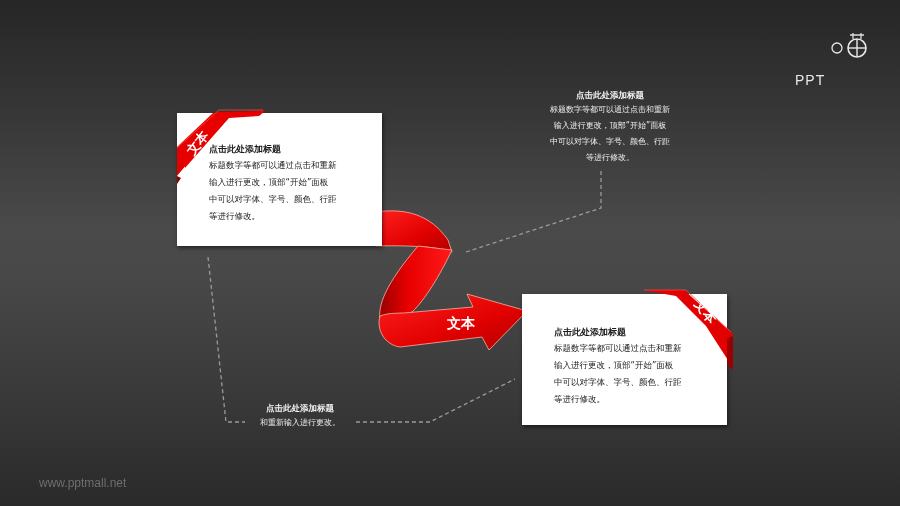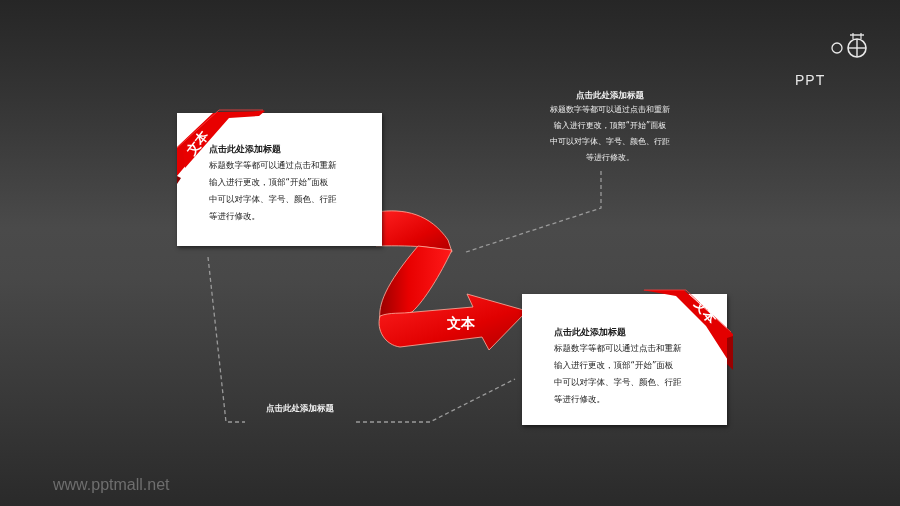--- a/index.html
+++ b/index.html
@@ -16,21 +16,21 @@
   .card .title {
     font-size:9px; font-weight:bold; color:#1a1a1a; line-height:16px;
   }
   .card .line {
     font-size:8.5px; color:#1a1a1a; line-height:17px; white-space:nowrap;
   }
   .note { position:absolute; text-align:center; color:#f0f0f0; }
   .note .title { font-size:8.5px; font-weight:bold; line-height:14px; }
   .note .line { font-size:8px; line-height:16px; white-space:nowrap; }
   .footer {
-    position:absolute; left:53px; top:476px; font-size:16px; color:#6e6e6e;
+    position:absolute; left:39px; top:476px; font-size:12px; color:#6e6e6e;
     font-family: "Liberation Sans", sans-serif;
   }
   .logo {
     position:absolute; left:795px; top:36px; color:#e8e8e8;
     font-family:"Liberation Sans", sans-serif; font-size:14px; letter-spacing:1px;margin-top:36px;
   }
   svg text { font-family:"DejaVu Sans", sans-serif; }
 </style>
 </head>
 <body>
@@ -101,20 +101,21 @@
 <div class="note" style="left:520px;top:88px;width:180px;">
   <div class="title">点击此处添加标题</div>
   <div class="line">标题数字等都可以通过点击和重新</div>
   <div class="line">输入进行更改，顶部“开始”面板</div>
   <div class="line">中可以对字体、字号、颜色、行距</div>
   <div class="line">等进行修改。</div>
 </div>
 
 <div class="note" style="left:230px;top:401px;width:140px;">
   <div class="title">点击此处添加标题</div>
+  <div class="line">和重新输入进行更改。</div>
 </div>
 
 <div class="logo">
   <span>PPT</span>
 </div>
 <svg class="abs" width="45" height="30" style="left:830px;top:30px;">
   <circle cx="7" cy="18" r="5" fill="none" stroke="#e8e8e8" stroke-width="1.3"></circle>
   <circle cx="27" cy="18" r="9" fill="none" stroke="#e8e8e8" stroke-width="1.6"></circle>
   <line x1="27" y1="9" x2="27" y2="27" stroke="#e8e8e8" stroke-width="1.4"></line>
   <line x1="18" y1="18" x2="36" y2="18" stroke="#e8e8e8" stroke-width="1.4"></line>

